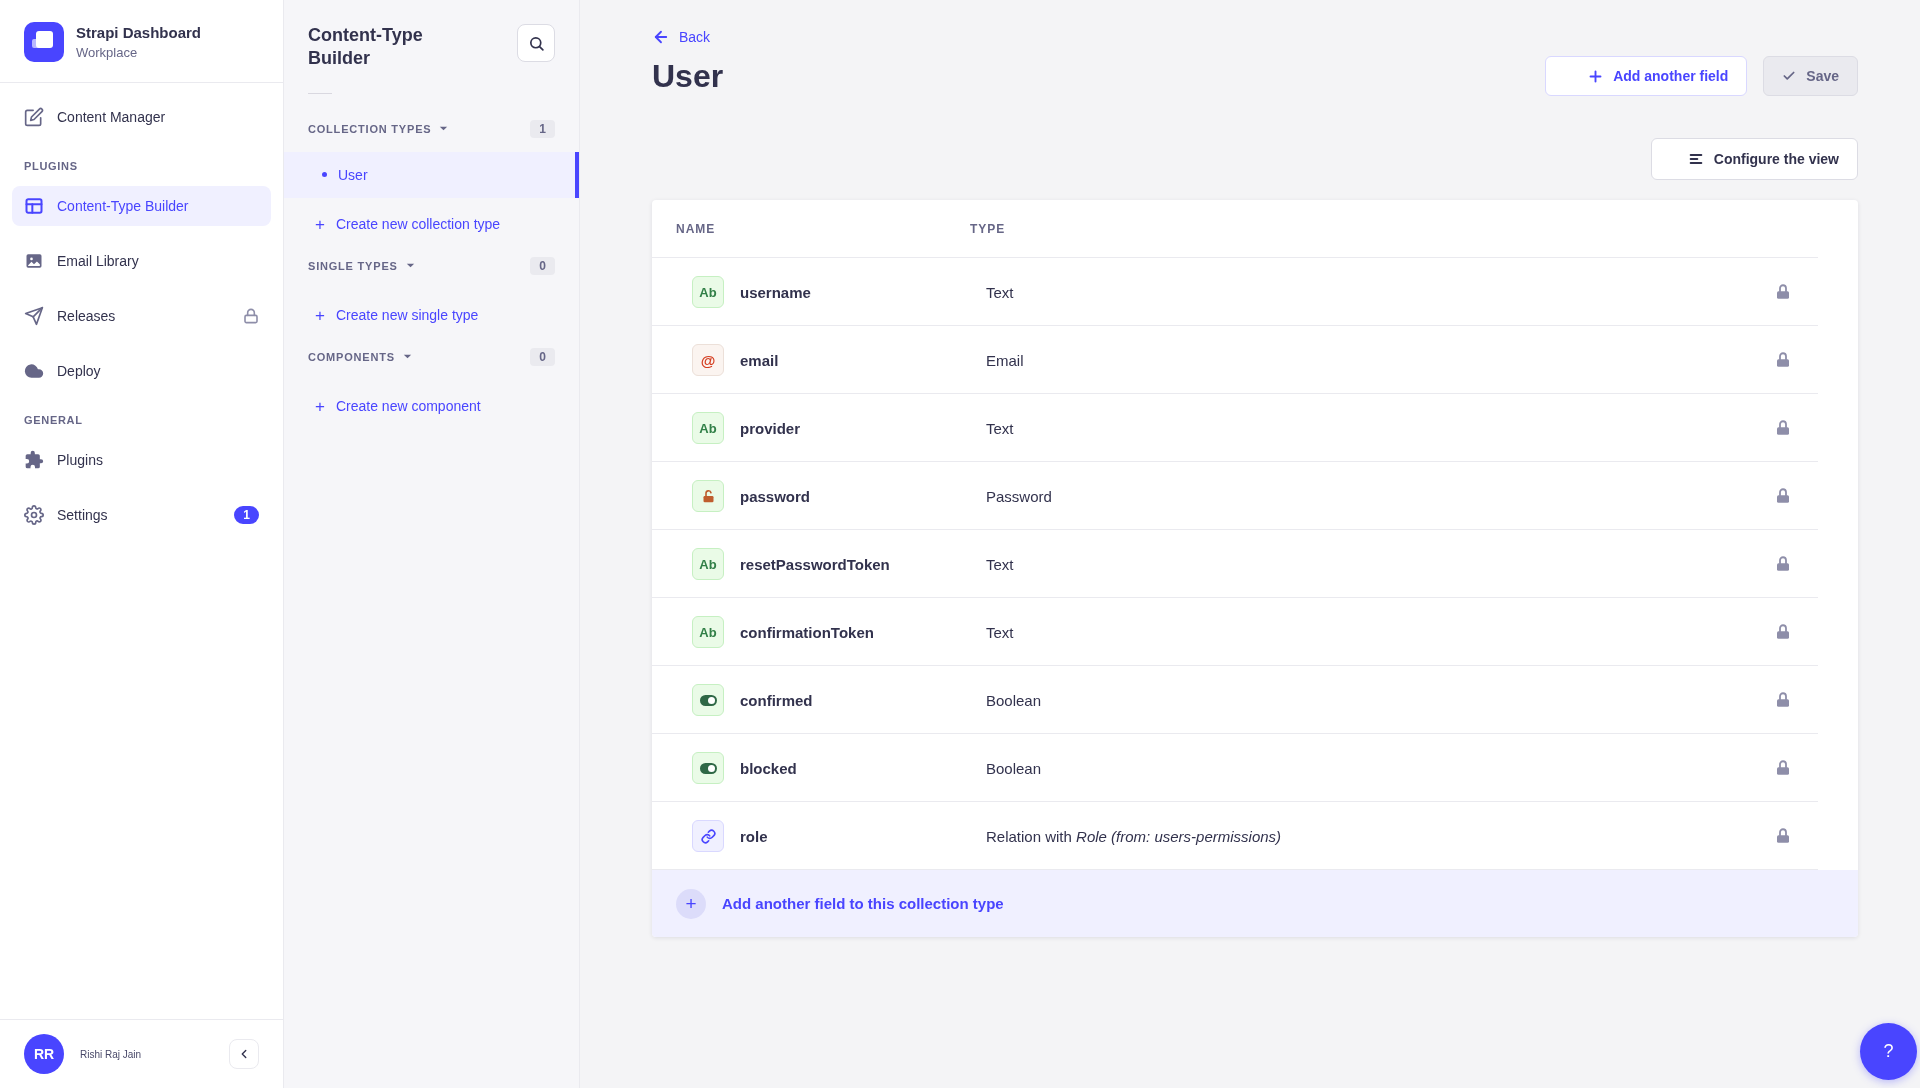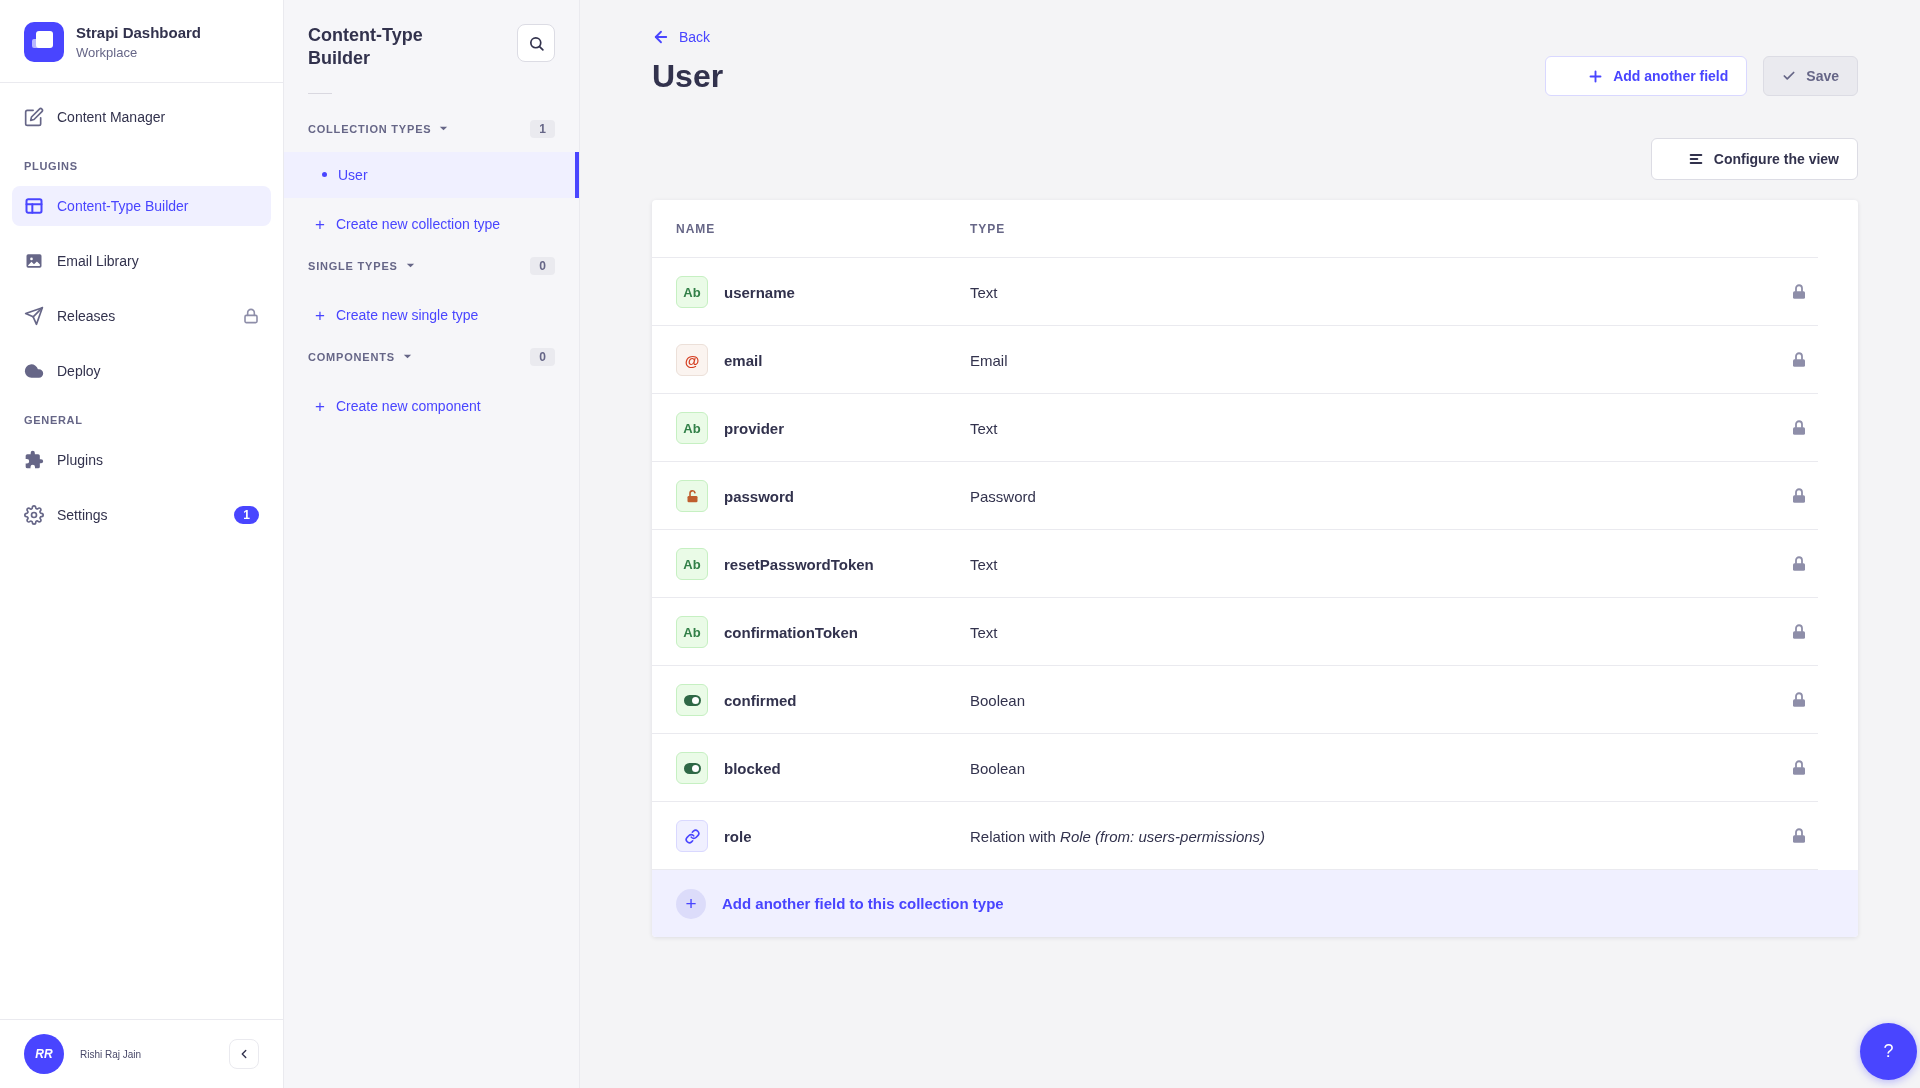--- a/index.html
+++ b/index.html
@@ -19,21 +19,21 @@
   .sidebar nav { padding:14px 12px 0 12px; }
   .nav-item { display:flex; align-items:center; gap:13px; padding:10px 12px; border-radius:8px; font-size:14px; font-weight:500; color:#32324d; margin-bottom:15px; cursor:pointer; }
   .nav-item .nicon { color:#666687; width:20px; height:20px; flex:none; }
   .nav-item.active { background:#f0f0ff; color:#4945ff; }
   .nav-item.active .nicon { color:#4945ff; }
   .nav-section-label { font-size:11px; font-weight:700; letter-spacing:.7px; color:#666687; margin:23px 12px 14px 12px; }
   .nav-right { margin-left:auto; }
   .mini-lock { color:#8e8ea9; }
   .nav-badge { margin-left:auto; background:#4945ff; color:#fff; font-size:12px; font-weight:600; border-radius:11px; padding:2px 9px; }
   .sidebar-footer { margin-top:auto; border-top:1px solid #eaeaef; padding:14px 24px; display:flex; align-items:center; gap:12px; }
-  .avatar { width:40px; height:40px; border-radius:50%; background:#4945ff; color:#fff; font-size:12px; font-weight:700; display:flex; align-items:center; justify-content:center; flex:none;font-style:italic; }
+  .avatar { width:40px; height:40px; border-radius:50%; background:#4945ff; color:#fff; font-size:14px; font-weight:700; display:flex; align-items:center; justify-content:center; flex:none; }
   .user-name { font-size:10px; font-weight:500; color:#494969; flex:1; padding-left:4px; }
   .collapse-btn { width:30px; height:30px; border:1px solid #eaeaef; background:#fff; border-radius:8px; display:flex; align-items:center; justify-content:center; color:#32324d; cursor:pointer; }
 
   
   .subnav { width:296px; min-width:296px; background:#f6f6f9; border-right:1px solid #eaeaef; padding-top:24px; height:1088px; }
   .subnav-header { display:flex; justify-content:space-between; align-items:flex-start; padding:0 24px; }
   .subnav-title { font-size:18px; font-weight:700; color:#32324d; line-height:1.3; max-width:160px; }
   .search-btn { width:38px; height:38px; background:#fff; border:1px solid #dcdce4; border-radius:8px; display:flex; align-items:center; justify-content:center; color:#32324d; cursor:pointer; }
   .subnav-rule { width:24px; height:1px; background:#d9d8e0; margin:22px 24px 24px 24px; }
   .subnav-section-header { display:flex; align-items:center; padding:2px 24px; }
@@ -60,21 +60,21 @@
   .page-subtitle { font-size:16px; color:#666687; margin-top:12px; }
   .configure-row { display:flex; justify-content:flex-end; margin-top:42px; }
   .btn-configure { background:#fff; border-color:#dcdce4; color:#32324d; height:42px;padding-left:36px; }
 
   .card { background:#fff; border-radius:4px; box-shadow:0 1px 4px rgba(33,33,52,.1); margin-top:20px; }
   .thead { position:relative; display:flex; align-items:center; height:58px; padding:0 24px; }
   .thead::after, .trow::after { content:""; position:absolute; left:0; right:40px; bottom:0; height:1px; background:#eaeaef; }
   .th { font-size:12px; font-weight:700; letter-spacing:1px; color:#666687; }
   .col-name { width:294px; }
   .col-type { flex:1; }
-  .trow { position:relative; display:flex; align-items:center; height:68px; padding:0 24px; }
+  .trow { position:relative; display:flex; align-items:center; height:68px; padding:0 40px; }
   .cell-name { width:294px; display:flex; align-items:center; gap:16px; }
   .field-icon { width:32px; height:32px; border-radius:6px; display:flex; align-items:center; justify-content:center; font-size:13px; font-weight:700; flex:none; }
   .icon-text { background:#eafbe7; border:1px solid #c6f0c2; color:#328048; }
   .icon-email { background:#fbf4f0; border:1px solid #ece0d9; color:#d43d20; font-size:15px; }
   .icon-password { background:#eafbe7; border:1px solid #c6f0c2; color:#bf5e2e; }
   .icon-boolean { background:#eafbe7; border:1px solid #c6f0c2; }
   .icon-relation { background:#f0f0ff; border:1px solid #d9d8ff; color:#4945ff; }
   .toggle-pill { width:17px; height:11px; border-radius:6px; background:#2f6846; position:relative; }
   .toggle-knob { position:absolute; width:7px; height:7px; border-radius:50%; background:#fff; right:2px; top:2px; }
   .name-text { font-size:15px; font-weight:600; color:#32324d; }

